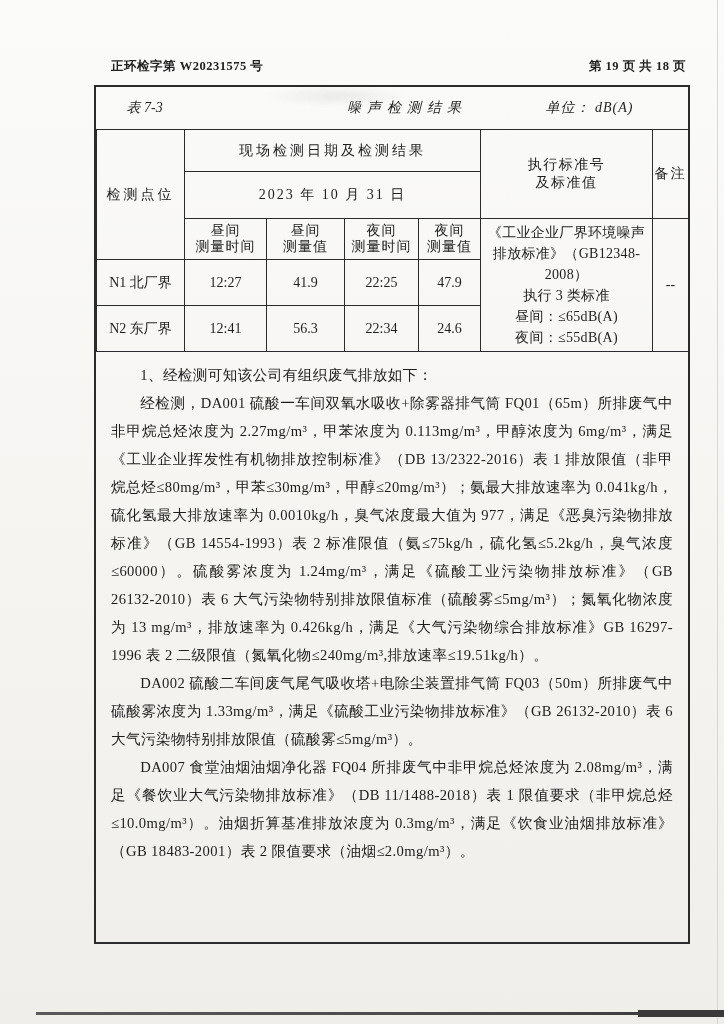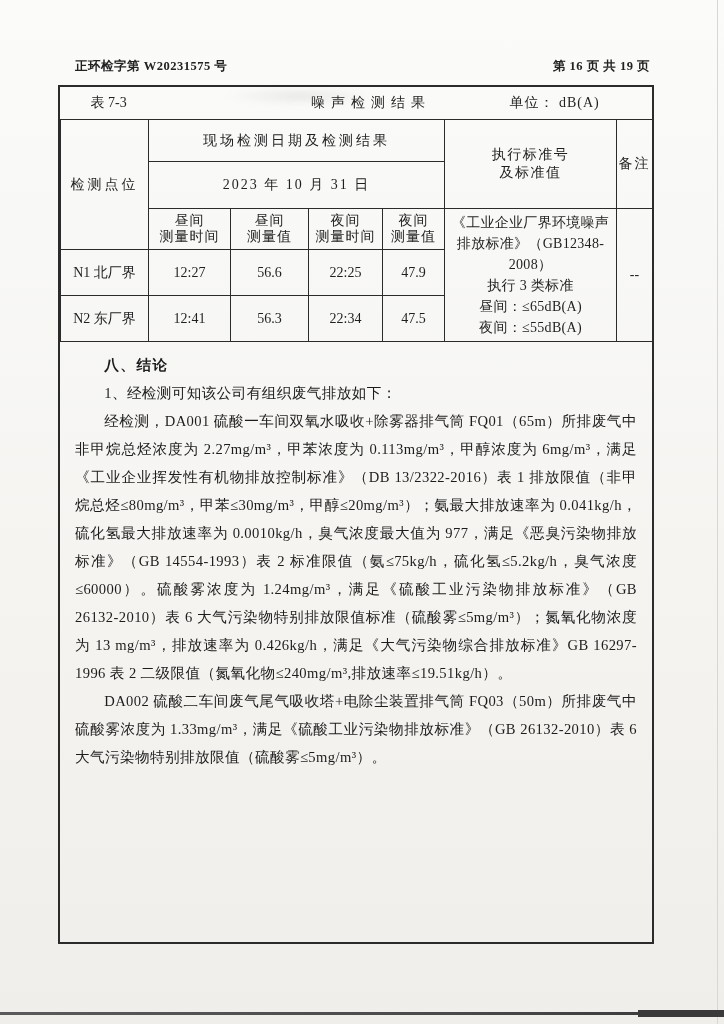--- a/index.html
+++ b/index.html
@@ -2,39 +2,39 @@
 <html><head>
 <meta charset="utf-8">
 <style>
   html,body{margin:0;padding:0;}
   body{
     width:724px;height:1024px;overflow:hidden;position:relative;
     background:linear-gradient(180deg,#fbfbfa 0%,#f5f4f1 55%,#efeeeb 100%);
     font-family:"Liberation Serif","DejaVu Serif",serif;
     color:#1f1f1f;
   }
-  .page{position:absolute;inset:0;}
+  .page{position:absolute;inset:0;margin-left:36px;}
   
   .right-scan-line{position:absolute;top:0;right:6px;width:1px;height:100%;background:#d8d7d4;}
   .bottom-scan-line{position:absolute;top:1012px;left:0;width:100%;height:3px;background:linear-gradient(90deg,#5a5a5a 0%,#4a4a4a 60%,#383838 100%);}
   .bottom-scan-tip{position:absolute;top:1010px;right:0;width:86px;height:7px;background:#3a3a3a;}
   .smudge{position:absolute;left:225px;top:86px;width:150px;height:20px;
     background:radial-gradient(ellipse at center,rgba(140,140,140,.14),rgba(140,140,140,0) 70%);
     filter:blur(2px);}
   
   .doc-header{position:absolute;left:75px;top:58px;width:575px;display:flex;justify-content:space-between;
     font-size:12.5px;font-weight:bold;letter-spacing:.5px;color:#222;}
   
   .content-box{position:absolute;left:58px;top:85px;width:596px;height:859px;
     border:2px solid #2b2b2b;box-sizing:border-box;background:transparent;}
   
   table.noise{border-collapse:collapse;table-layout:fixed;width:100%;}
   table.noise td{border:1.5px solid #2b2b2b;text-align:center;vertical-align:middle;
     font-size:14px;color:#1f1f1f;padding:0;overflow:hidden;}
-  tr.title-row td{height:32px;border-top:none;border-left:none;border-right:none;}
+  tr.title-row td{height:42px;border-top:none;border-left:none;border-right:none;font-style:italic;}
   .title-flex{display:flex;align-items:center;justify-content:space-between;padding:0 13px 0 30px;}
   .title-flex .t-label{width:120px;text-align:left;}
   .title-flex .t-title{letter-spacing:6px;padding-left:22px;}
   .title-flex .t-unit{width:130px;text-align:left;letter-spacing:1px;}
   td.no-left{border-left:none;}
   td.no-right{border-right:none;}
   tr.hrow1 td{height:41px;text-align:center;}
   tr.hrow2 td{height:46px;letter-spacing:2px;}
   tr.hrow3 td{height:40px;font-family:Liberation Serif, serif;}
   tr.drow td{height:45px;}
@@ -52,21 +52,21 @@
 </style>
 </head>
 <body>
 
 <div class="page">
 
   <div class="smudge"></div>
 
   <div class="doc-header">
     <span>正环检字第 W20231575 号</span>
-    <span>第 16 页  共 19 页</span>
+    <span>第 19 页  共 18 页</span>
   </div>
 
   <div class="content-box">
 
     <table class="noise">
       <colgroup>
         <col style="width:88px">
           <col style="width:82px">
           <col style="width:78px">
         <col style="width:74px">
@@ -118,39 +118,39 @@
           <div>排放标准》（GB12348-2008）</div>
           <div>执行 3 类标准</div>
           <div>昼间：≤65dB(A)</div>
           <div>夜间：≤55dB(A)</div>
         </td>
         <td rowspan="3" class="no-right">--</td>
       </tr>
       <tr class="drow">
         <td class="no-left">N1 北厂界</td>
         <td>12:27</td>
-        <td>56.6</td>
+        <td>41.9</td>
         <td>22:25</td>
         <td>47.9</td>
       </tr>
       <tr class="drow">
         <td class="no-left">N2 东厂界</td>
         <td>12:41</td>
         <td>56.3</td>
         <td>22:34</td>
-        <td>47.5</td>
+        <td>24.6</td>
       </tr>
     </tbody>
       </table>
 
     <div class="conclusion">
-      <p class="heading">八、结论</p>
       <p>1、经检测可知该公司有组织废气排放如下：</p>
       <p>经检测，DA001 硫酸一车间双氧水吸收+除雾器排气筒 FQ01（65m）所排废气中非甲烷总烃浓度为 2.27mg/m³，甲苯浓度为 0.113mg/m³，甲醇浓度为 6mg/m³，满足《工业企业挥发性有机物排放控制标准》（DB 13/2322-2016）表 1 排放限值（非甲烷总烃≤80mg/m³，甲苯≤30mg/m³，甲醇≤20mg/m³）；氨最大排放速率为 0.041kg/h，硫化氢最大排放速率为 0.0010kg/h，臭气浓度最大值为 977，满足《恶臭污染物排放标准》（GB 14554-1993）表 2 标准限值（氨≤75kg/h，硫化氢≤5.2kg/h，臭气浓度≤60000）。硫酸雾浓度为 1.24mg/m³，满足《硫酸工业污染物排放标准》（GB 26132-2010）表 6 大气污染物特别排放限值标准（硫酸雾≤5mg/m³）；氮氧化物浓度为 13 mg/m³，排放速率为 0.426kg/h，满足《大气污染物综合排放标准》GB 16297-1996 表 2 二级限值（氮氧化物≤240mg/m³,排放速率≤19.51kg/h）。</p>
       <p>DA002 硫酸二车间废气尾气吸收塔+电除尘装置排气筒 FQ03（50m）所排废气中硫酸雾浓度为 1.33mg/m³，满足《硫酸工业污染物排放标准》（GB 26132-2010）表 6 大气污染物特别排放限值（硫酸雾≤5mg/m³）。</p>
+      <p>DA007 食堂油烟油烟净化器 FQ04 所排废气中非甲烷总烃浓度为 2.08mg/m³，满足《餐饮业大气污染物排放标准》（DB 11/1488-2018）表 1 限值要求（非甲烷总烃≤10.0mg/m³）。油烟折算基准排放浓度为 0.3mg/m³，满足《饮食业油烟排放标准》（GB 18483-2001）表 2 限值要求（油烟≤2.0mg/m³）。</p>
     </div>
 
   </div>
 
   <div class="right-scan-line"></div>
   <div class="bottom-scan-line"></div>
   <div class="bottom-scan-tip"></div>
 
 </div>
 

